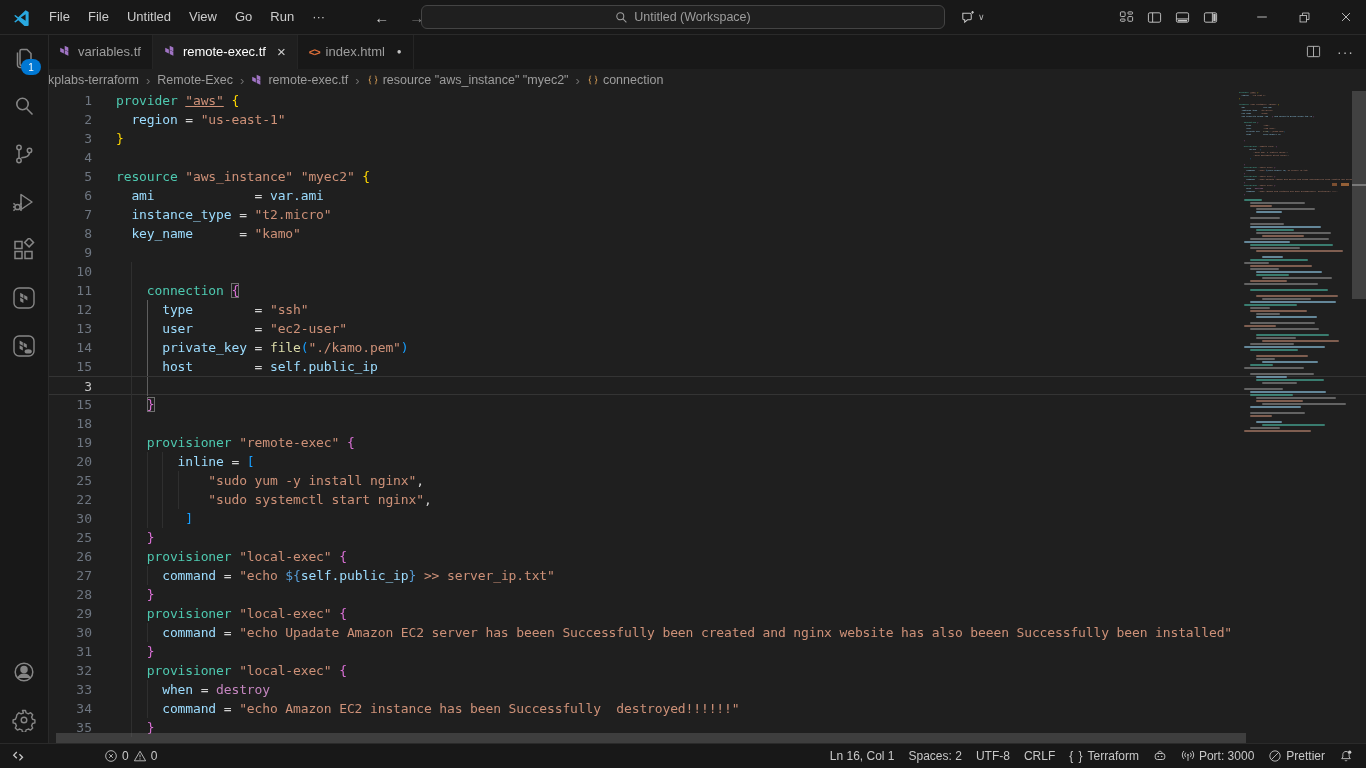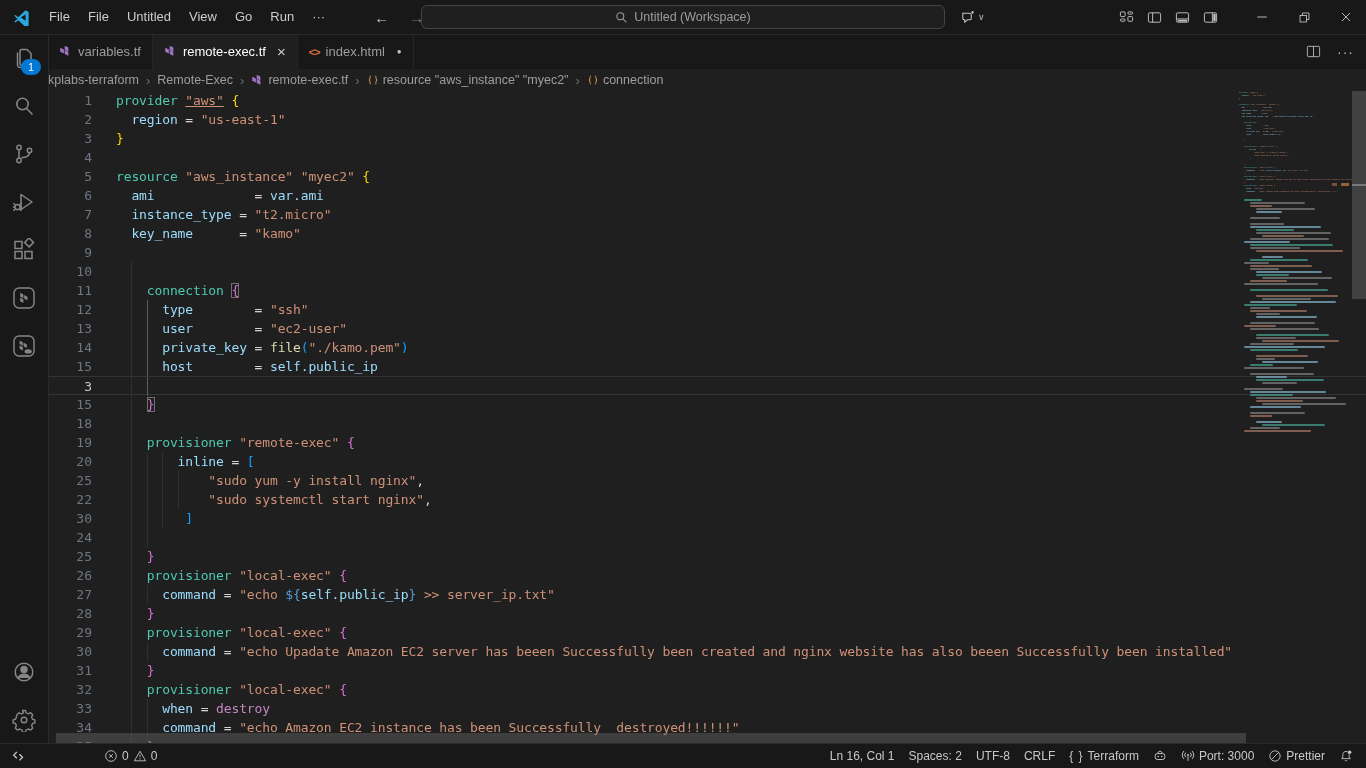--- a/index.html
+++ b/index.html
@@ -351,21 +351,20 @@
       <div class="line"><span class="lnum">14</span><span class="guide" style="left: 83.4px;"></span><span class="guide active" style="left: 98.8px;"></span><span class="codetxt"><span class="tk-prop">      private_key</span><span class="tk-op"> = </span><span class="tk-fn">file</span><span class="tk-b3">(</span><span class="tk-str">"./kamo.pem"</span><span class="tk-b3">)</span></span></div>
       <div class="line"><span class="lnum">15</span><span class="guide" style="left: 83.4px;"></span><span class="guide active" style="left: 98.8px;"></span><span class="codetxt"><span class="tk-prop">      host</span><span class="tk-op">        = </span><span class="tk-ref">self.public_ip</span></span></div>
       <div class="line current"><span class="lnum">3</span><span class="guide" style="left: 83.4px;"></span><span class="guide active" style="left: 98.8px;"></span><span class="codetxt"></span></div>
       <div class="line"><span class="lnum">15</span><span class="guide" style="left: 83.4px;"></span><span class="codetxt"><span class="tk-op">    </span><span class="tk-b2 match">}</span></span></div>
       <div class="line"><span class="lnum">18</span><span class="guide" style="left: 83.4px;"></span><span class="codetxt"></span></div>
       <div class="line"><span class="lnum">19</span><span class="guide" style="left: 83.4px;"></span><span class="codetxt"><span class="tk-kw">    provisioner </span><span class="tk-str">"remote-exec"</span><span class="tk-b2"> {</span></span></div>
       <div class="line"><span class="lnum">20</span><span class="guide" style="left: 83.4px;"></span><span class="guide" style="left: 98.8px;"></span><span class="guide" style="left: 114.2px;"></span><span class="codetxt"><span class="tk-prop">        inline</span><span class="tk-op"> = </span><span class="tk-b3">[</span></span></div>
       <div class="line"><span class="lnum">25</span><span class="guide" style="left: 83.4px;"></span><span class="guide" style="left: 98.8px;"></span><span class="guide" style="left: 114.2px;"></span><span class="guide" style="left: 129.6px;"></span><span class="codetxt"><span class="tk-str">            "sudo yum -y install nginx"</span><span class="tk-op">,</span></span></div>
       <div class="line"><span class="lnum">22</span><span class="guide" style="left: 83.4px;"></span><span class="guide" style="left: 98.8px;"></span><span class="guide" style="left: 114.2px;"></span><span class="guide" style="left: 129.6px;"></span><span class="codetxt"><span class="tk-str">            "sudo systemctl start nginx"</span><span class="tk-op">,</span></span></div>
       <div class="line"><span class="lnum">30</span><span class="guide" style="left: 83.4px;"></span><span class="guide" style="left: 98.8px;"></span><span class="guide" style="left: 114.2px;"></span><span class="codetxt"><span class="tk-op">         </span><span class="tk-b3">]</span></span></div>
-      <div class="line"><span class="lnum">24</span><span class="guide" style="left: 83.4px;"></span><span class="guide" style="left: 98.8px;"></span><span class="codetxt"></span></div>
       <div class="line"><span class="lnum">25</span><span class="guide" style="left: 83.4px;"></span><span class="codetxt"><span class="tk-op">    </span><span class="tk-b2">}</span></span></div>
       <div class="line"><span class="lnum">26</span><span class="guide" style="left: 83.4px;"></span><span class="codetxt"><span class="tk-kw">    provisioner </span><span class="tk-str">"local-exec"</span><span class="tk-b2"> {</span></span></div>
       <div class="line"><span class="lnum">27</span><span class="guide" style="left: 83.4px;"></span><span class="guide" style="left: 98.8px;"></span><span class="codetxt"><span class="tk-prop">      command</span><span class="tk-op"> = </span><span class="tk-str">"echo </span><span class="tk-itp">${</span><span class="tk-ref">self.public_ip</span><span class="tk-itp">}</span><span class="tk-str"> &gt;&gt; server_ip.txt"</span></span></div>
       <div class="line"><span class="lnum">28</span><span class="guide" style="left: 83.4px;"></span><span class="codetxt"><span class="tk-op">    </span><span class="tk-b2">}</span></span></div>
       <div class="line"><span class="lnum">29</span><span class="guide" style="left: 83.4px;"></span><span class="codetxt"><span class="tk-kw">    provisioner </span><span class="tk-str">"local-exec"</span><span class="tk-b2"> {</span></span></div>
       <div class="line"><span class="lnum">30</span><span class="guide" style="left: 83.4px;"></span><span class="guide" style="left: 98.8px;"></span><span class="codetxt"><span class="tk-prop">      command</span><span class="tk-op"> = </span><span class="tk-str">"echo Upadate Amazon EC2 server has beeen Successfully been created and nginx website has also beeen Successfully been installed"</span></span></div>
       <div class="line"><span class="lnum">31</span><span class="guide" style="left: 83.4px;"></span><span class="codetxt"><span class="tk-op">    </span><span class="tk-b2">}</span></span></div>
       <div class="line"><span class="lnum">32</span><span class="guide" style="left: 83.4px;"></span><span class="codetxt"><span class="tk-kw">    provisioner </span><span class="tk-str">"local-exec"</span><span class="tk-b2"> {</span></span></div>
       <div class="line"><span class="lnum">33</span><span class="guide" style="left: 83.4px;"></span><span class="guide" style="left: 98.8px;"></span><span class="codetxt"><span class="tk-prop">      when</span><span class="tk-op"> = </span><span class="tk-kw2">destroy</span></span></div>
       <div class="line"><span class="lnum">34</span><span class="guide" style="left: 83.4px;"></span><span class="guide" style="left: 98.8px;"></span><span class="codetxt"><span class="tk-prop">      command</span><span class="tk-op"> = </span><span class="tk-str">"echo Amazon EC2 instance has been Successfully  destroyed!!!!!!"</span></span></div>

